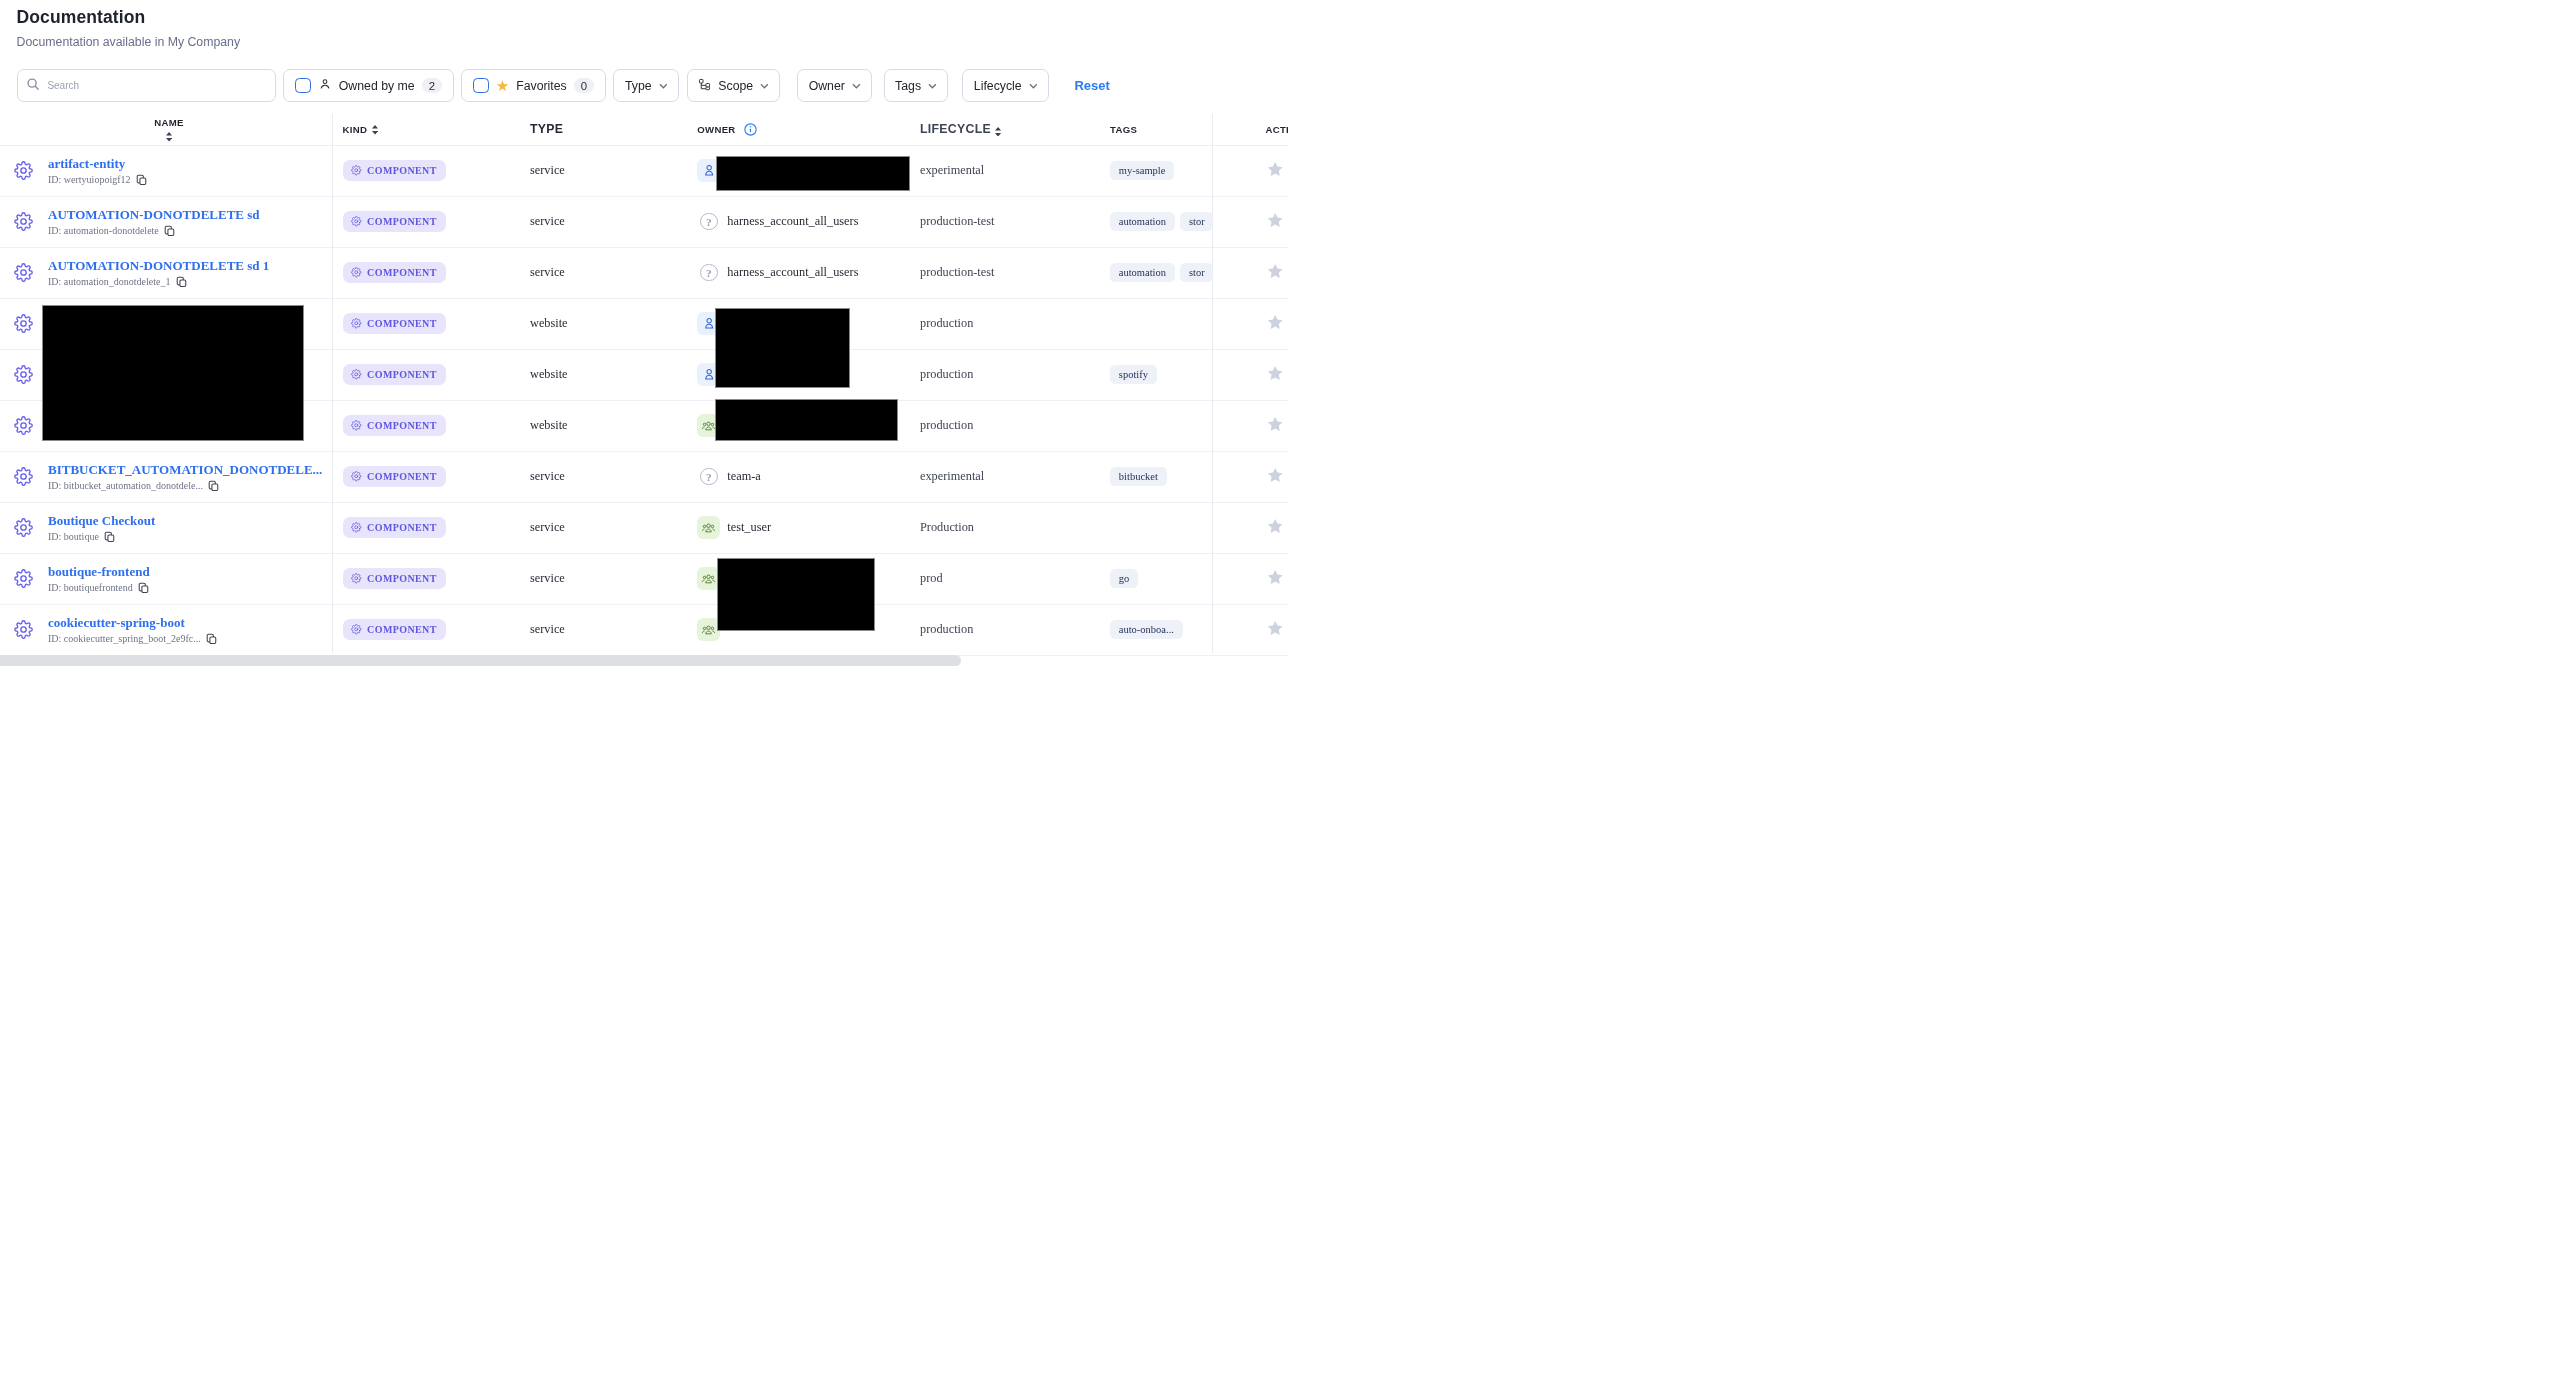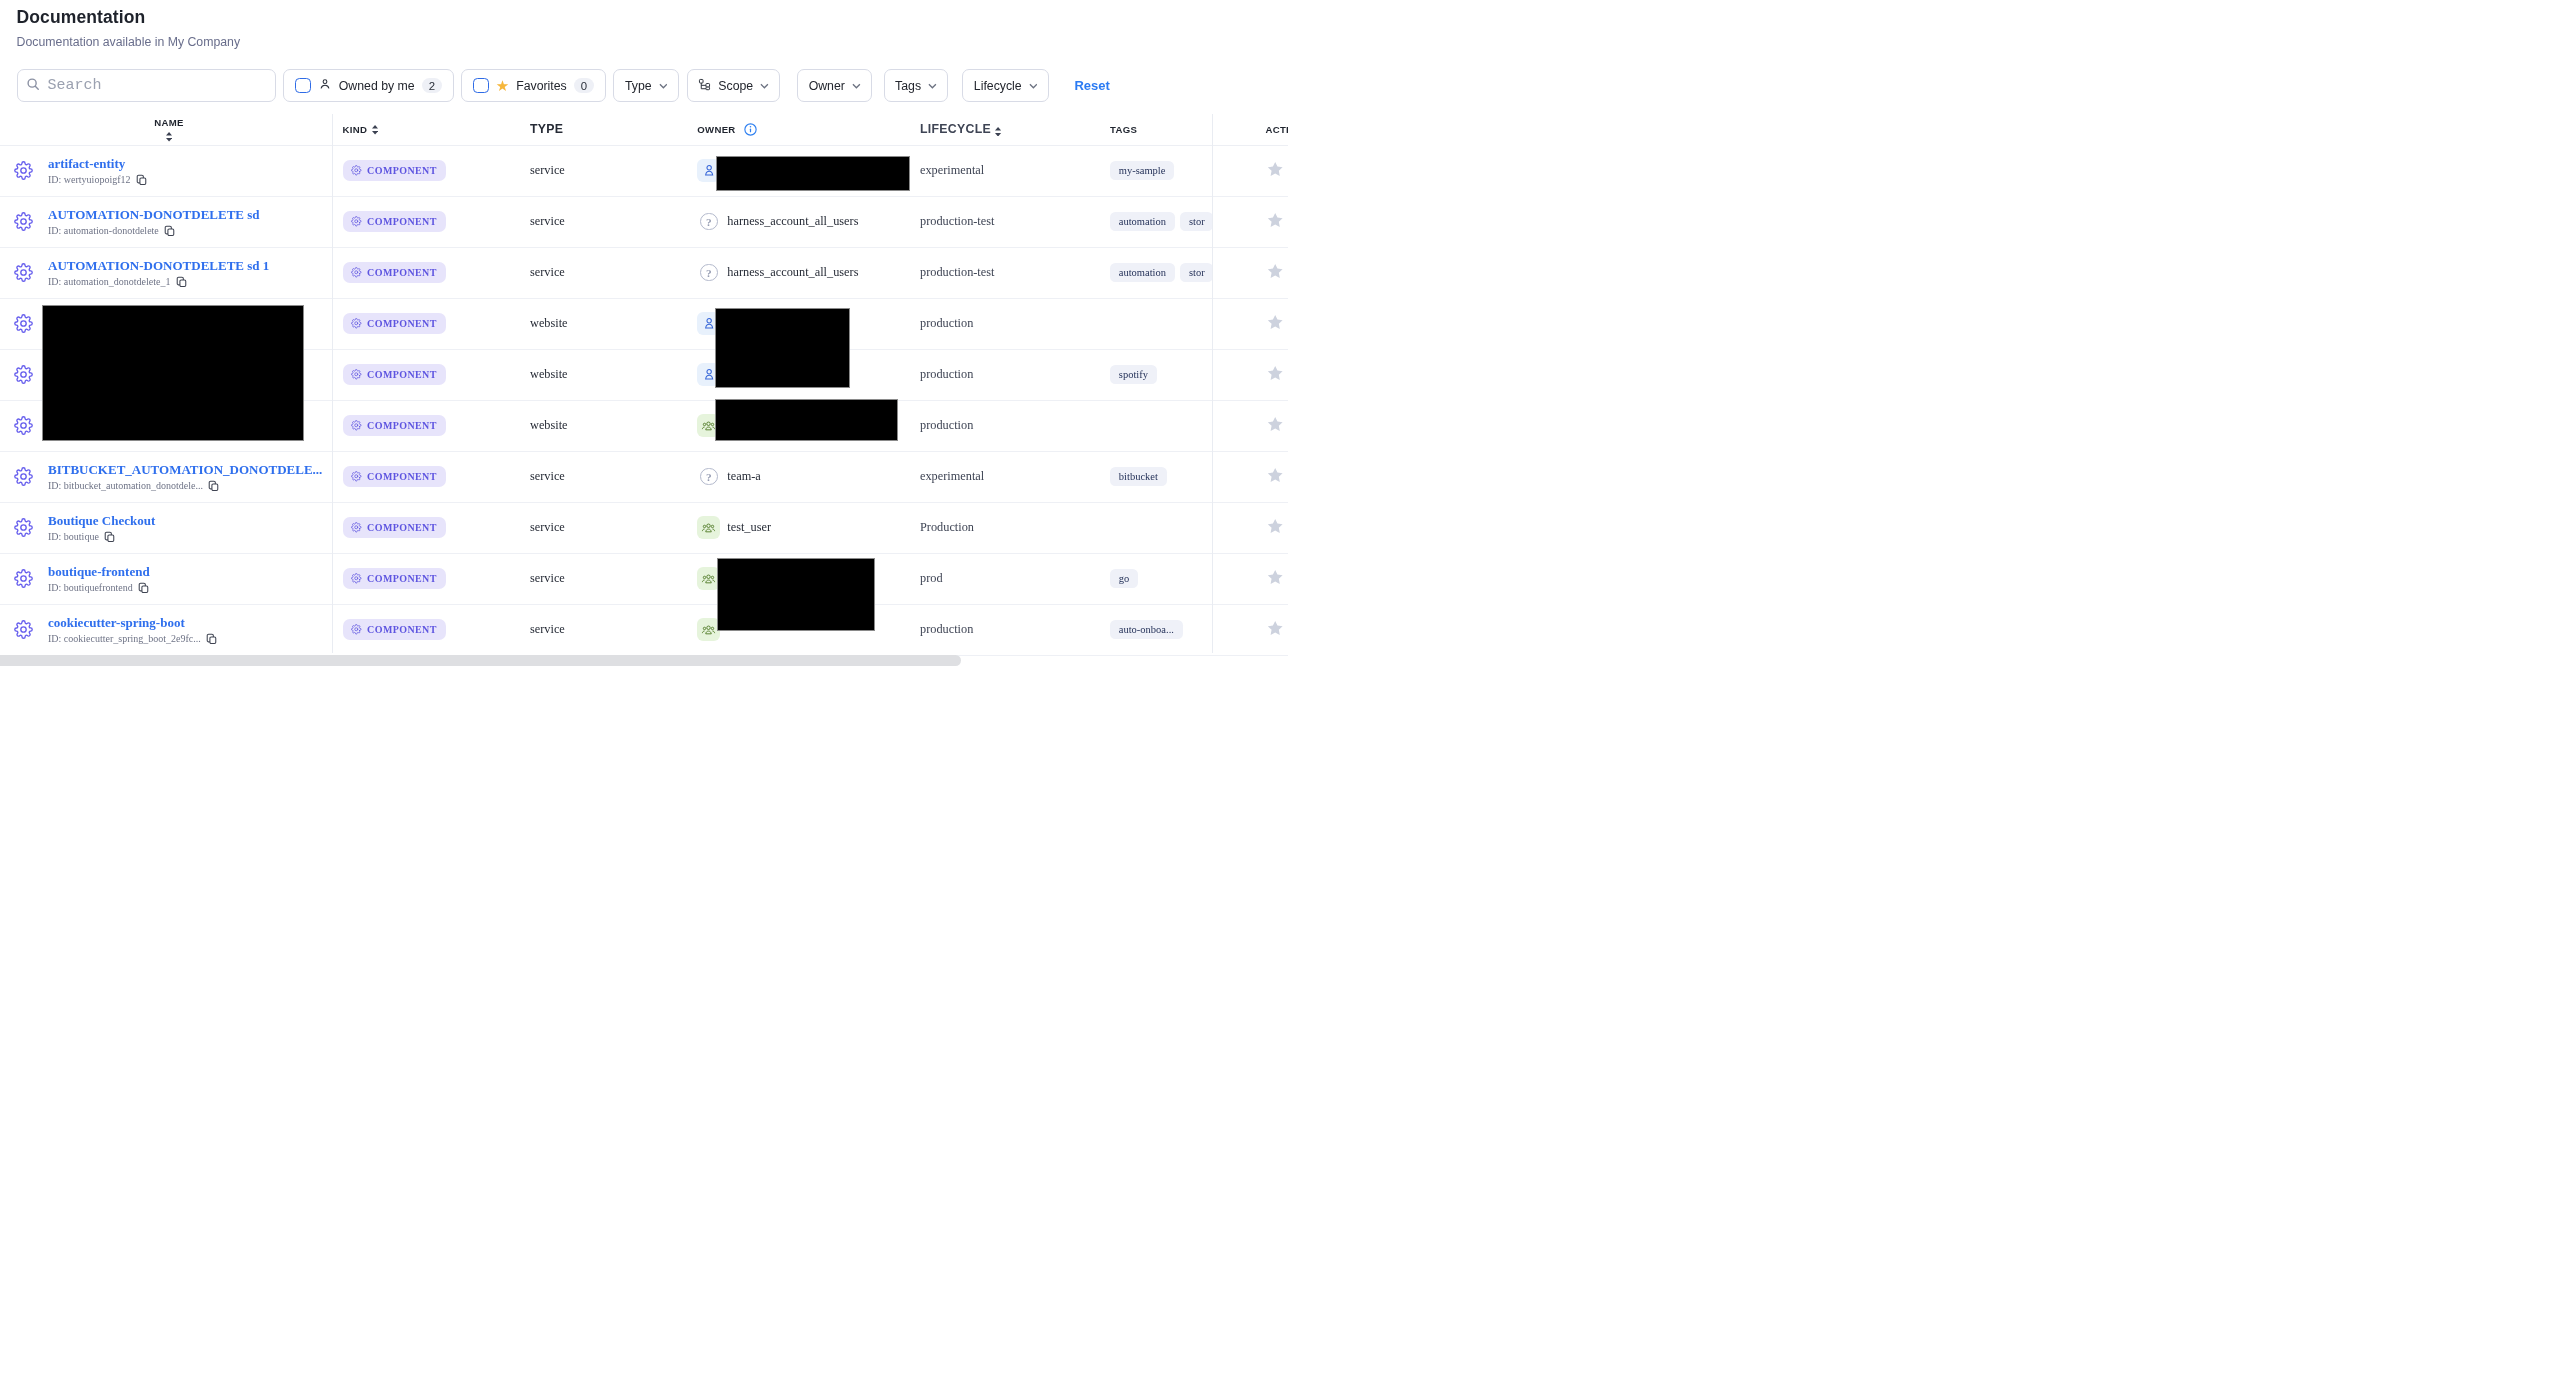--- a/index.html
+++ b/index.html
@@ -12,21 +12,21 @@
   .page-header { position:absolute; left:16.6px; top:7px; }
   .page-title { font-size:17.5px; font-weight:700; color:#1e222b; letter-spacing:0.1px; }
   .page-subtitle { margin-top:7px; font-size:12.3px; color:#696e8c; }
 
   
   .filter-bar { position:absolute; left:16.6px; top:69px; height:33px; display:flex; align-items:center; gap:7.9px; }
   .search-box {
     width:259px; height:33px; border:0.9px solid #d8dbe6; border-radius:7px;
     display:flex; align-items:center; padding:0 8.8px; gap:7px; background:#fff;
   }
-  .search-box input { border:none; outline:none; font-size:15px; color:#0f766e; width:100%; font-family:Liberation Mono, monospace; }
+  .search-box input { border:none; outline:none; font-size:10px; color:#0f766e; width:100%; font-family:Liberation Sans, sans-serif; }
   .search-box input::placeholder { color:#9ba1b0; }
   .fbtn {
     height:33px; border:0.9px solid #d8dbe6; border-radius:7px; background:#fff;
     display:flex; align-items:center; gap:7px; padding:0 10.5px; font-size:12.3px;
     color:#23262e; cursor:pointer; font-family:inherit; white-space:nowrap;
   }
   .cbx { width:15.8px; height:15.8px; border:1.8px solid var(--checkbox-border,#2e6be6); border-radius:4.4px; background:#fff; flex:0 0 auto; }
   .fbadge { background:#eef0f6; border-radius:8.8px; padding:1.8px 7px; font-size:11.4px; color:#2a2f3a; }
   .fav-star { font-size:15px; color:var(--favorite-star,#f6b73c); line-height:1; }
   .reset { margin-left:17.5px; color:var(--reset-link,#2b7bf3); font-size:13px; font-weight:700; cursor:pointer; }

